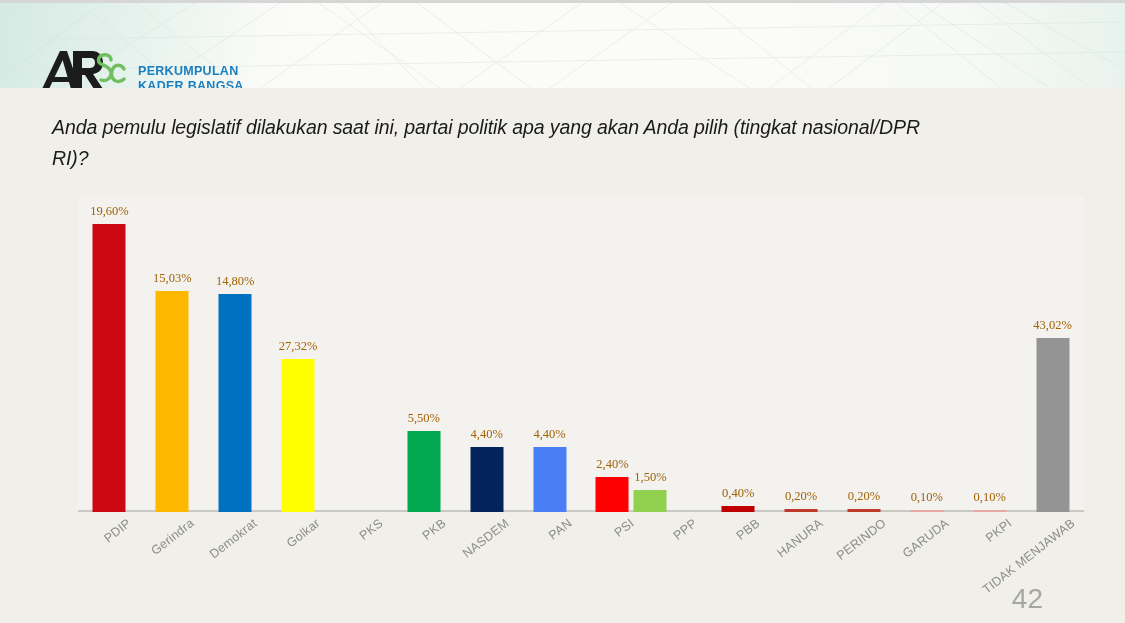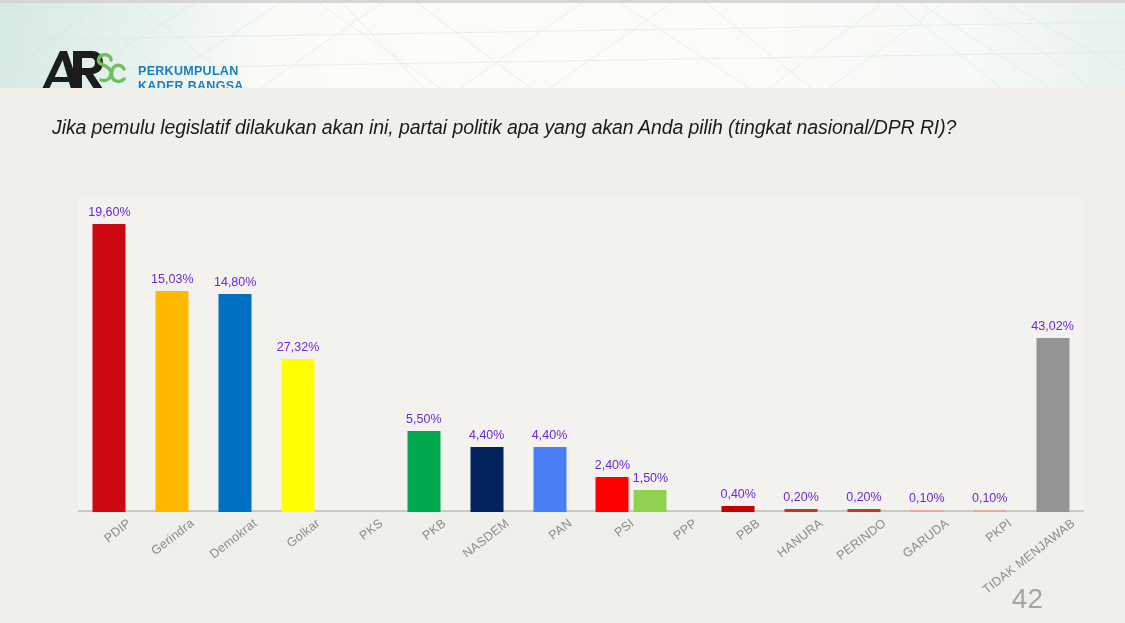--- a/index.html
+++ b/index.html
@@ -153,23 +153,23 @@
     bottom: 0;
     left: 50%;
     transform: translateX(-50%);
     width: 33px;
   }
   .bar-label {
     position: absolute;
     left: 50%;
     transform: translateX(-50%);
     white-space: nowrap;
-    font-family: Liberation Sans, sans-serif;
+    font-family: Liberation Serif, serif;
     font-size: 12.5px;
-    color: #6d28d9;
+    color: #a16207;
   }
   
   .cat-label {
     position: absolute;
     top: 516px;
     font-family: "Liberation Sans", sans-serif;
     font-size: 12.5px;
     color: #8c8c88;
     white-space: nowrap;
     transform-origin: left top;
@@ -230,21 +230,21 @@
         <div id="logo-tagline">ARSC ACADEMY STRATEGIC CONSULTING</div>
       </div>
       <div id="logo-text">
         <span>PERKUMPULAN</span>
         <span class="line2">KADER BANGSA</span>
       </div>
     </div>
   </div>
 
   <div id="question">
-    <span>Jika pemulu legislatif dilakukan akan ini, </span><b>partai politik</b><span> apa yang akan Anda pilih (tingkat nasional/DPR RI)?</span>
+    <span>Anda pemulu legislatif dilakukan saat ini, </span><b>partai politik</b><span> apa yang akan Anda pilih (tingkat nasional/DPR RI)?</span>
   </div>
 
   <div id="chart-area"></div>
   <div id="baseline"></div>
   <div id="plot">
       <div class="bar-slot" style="left: 0px;">
         <div class="bar" title="PDIP 19,60%" style="height: 288.074px; background: rgb(204, 8, 18);"></div>
         <div class="bar-label" style="bottom: 293.074px;">19,60%</div>
       </div>
       <div class="bar-slot" style="left: 62.875px;">

